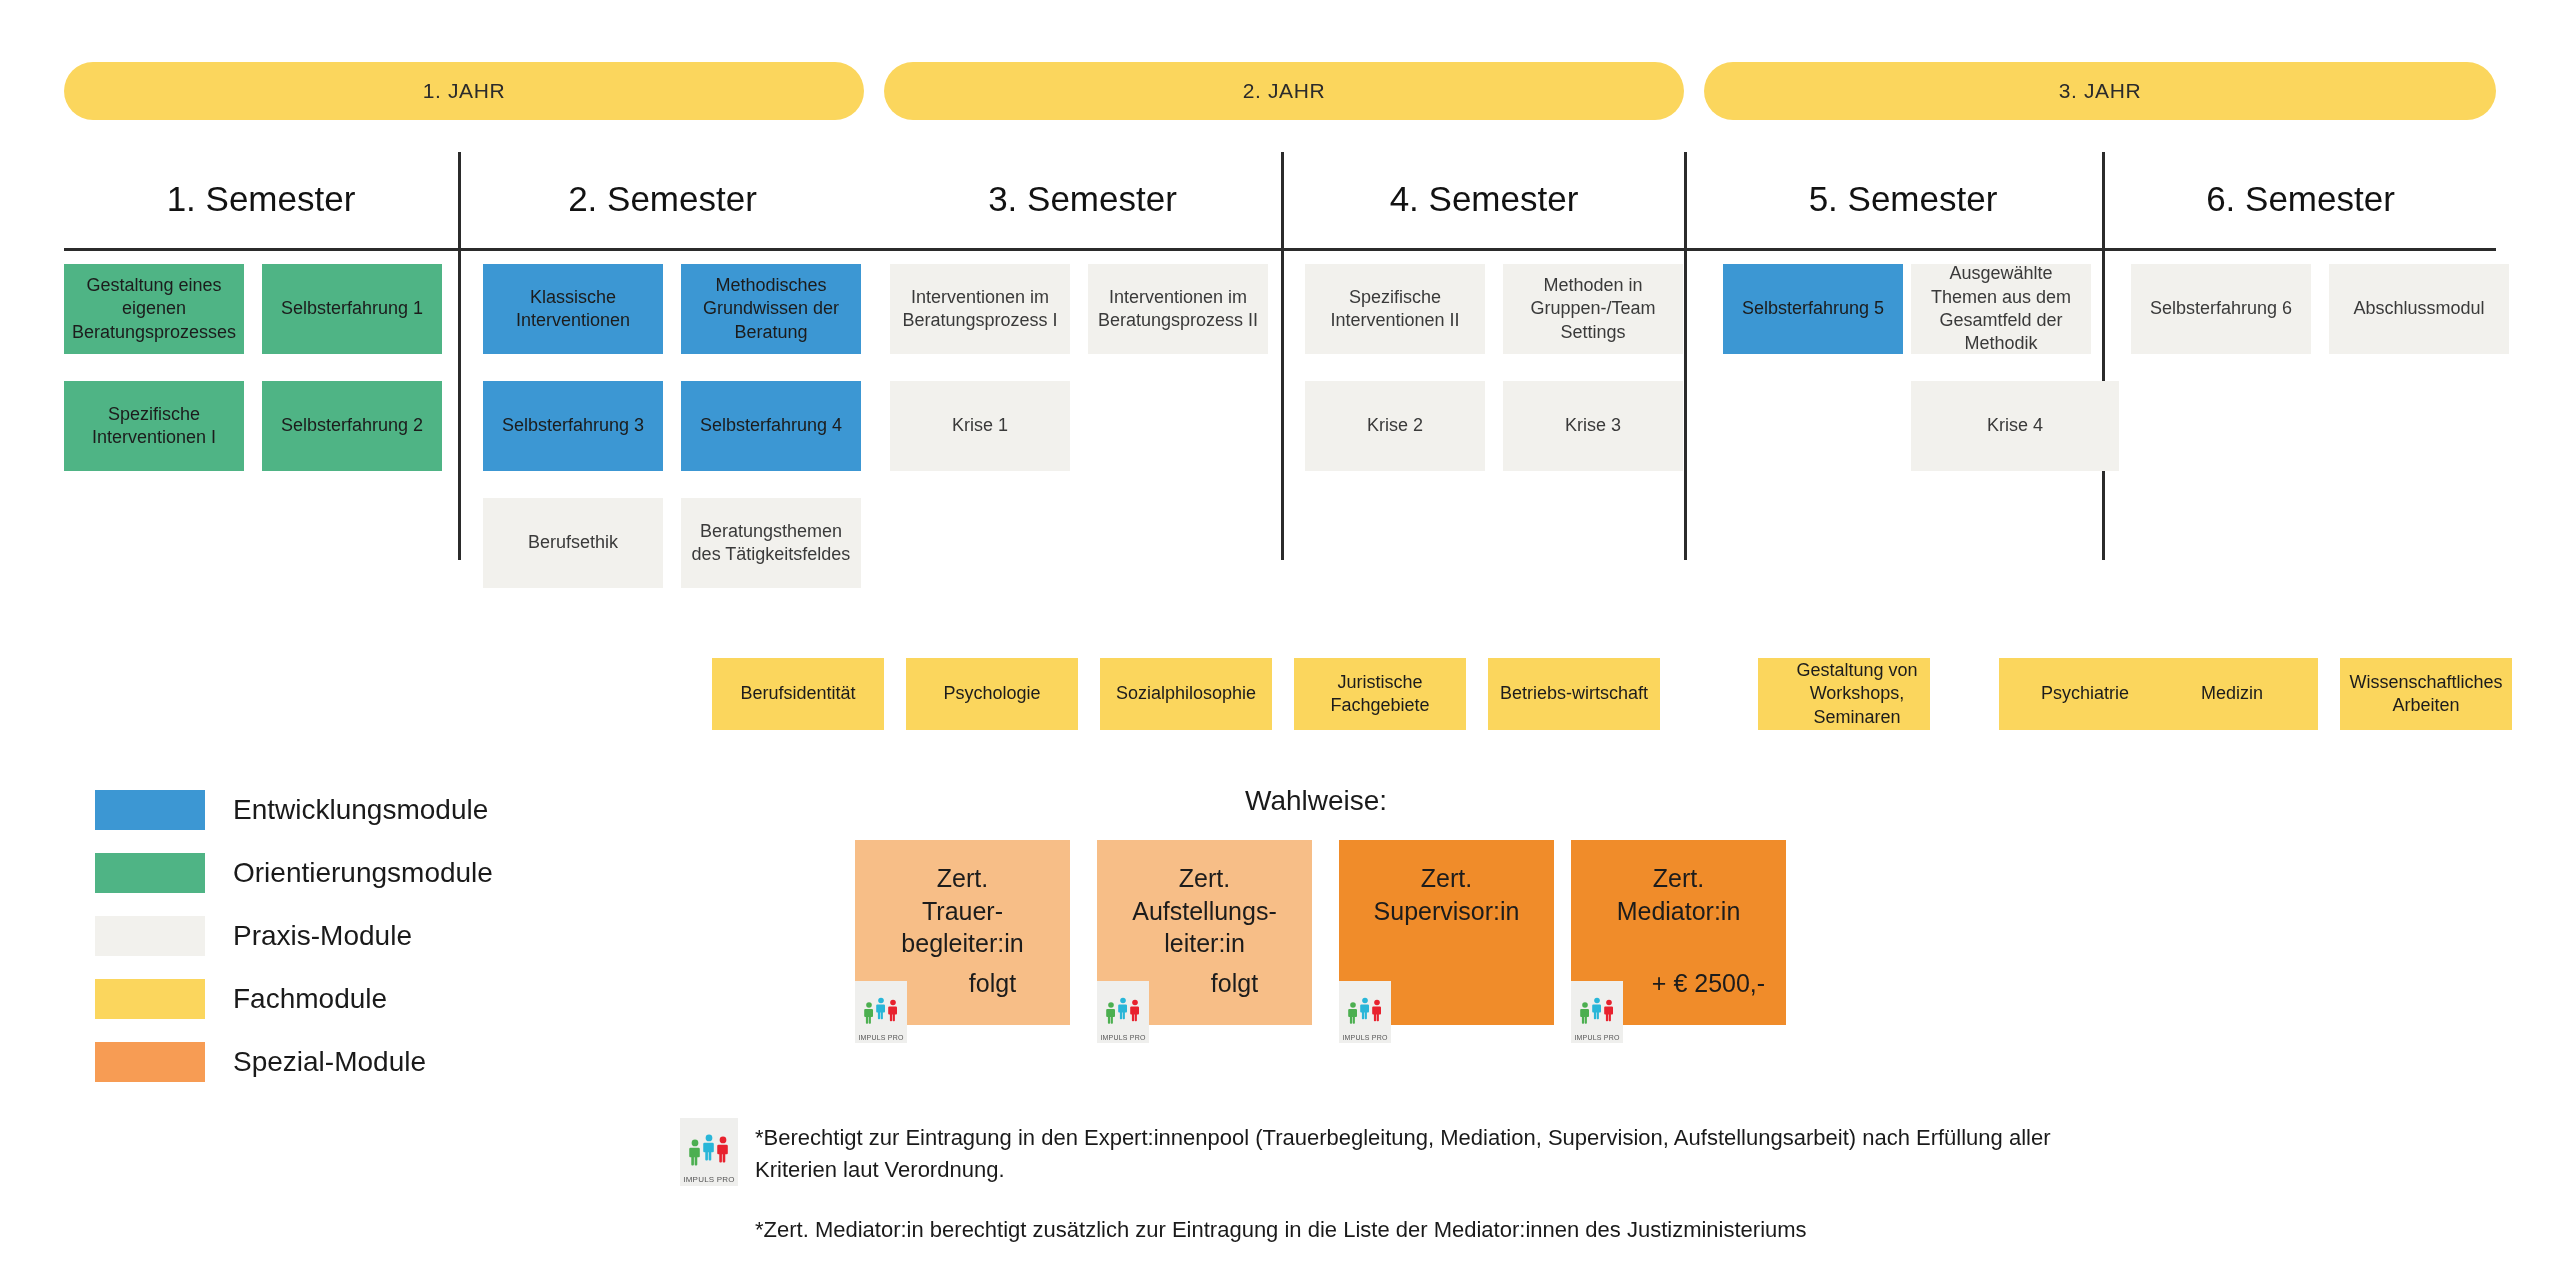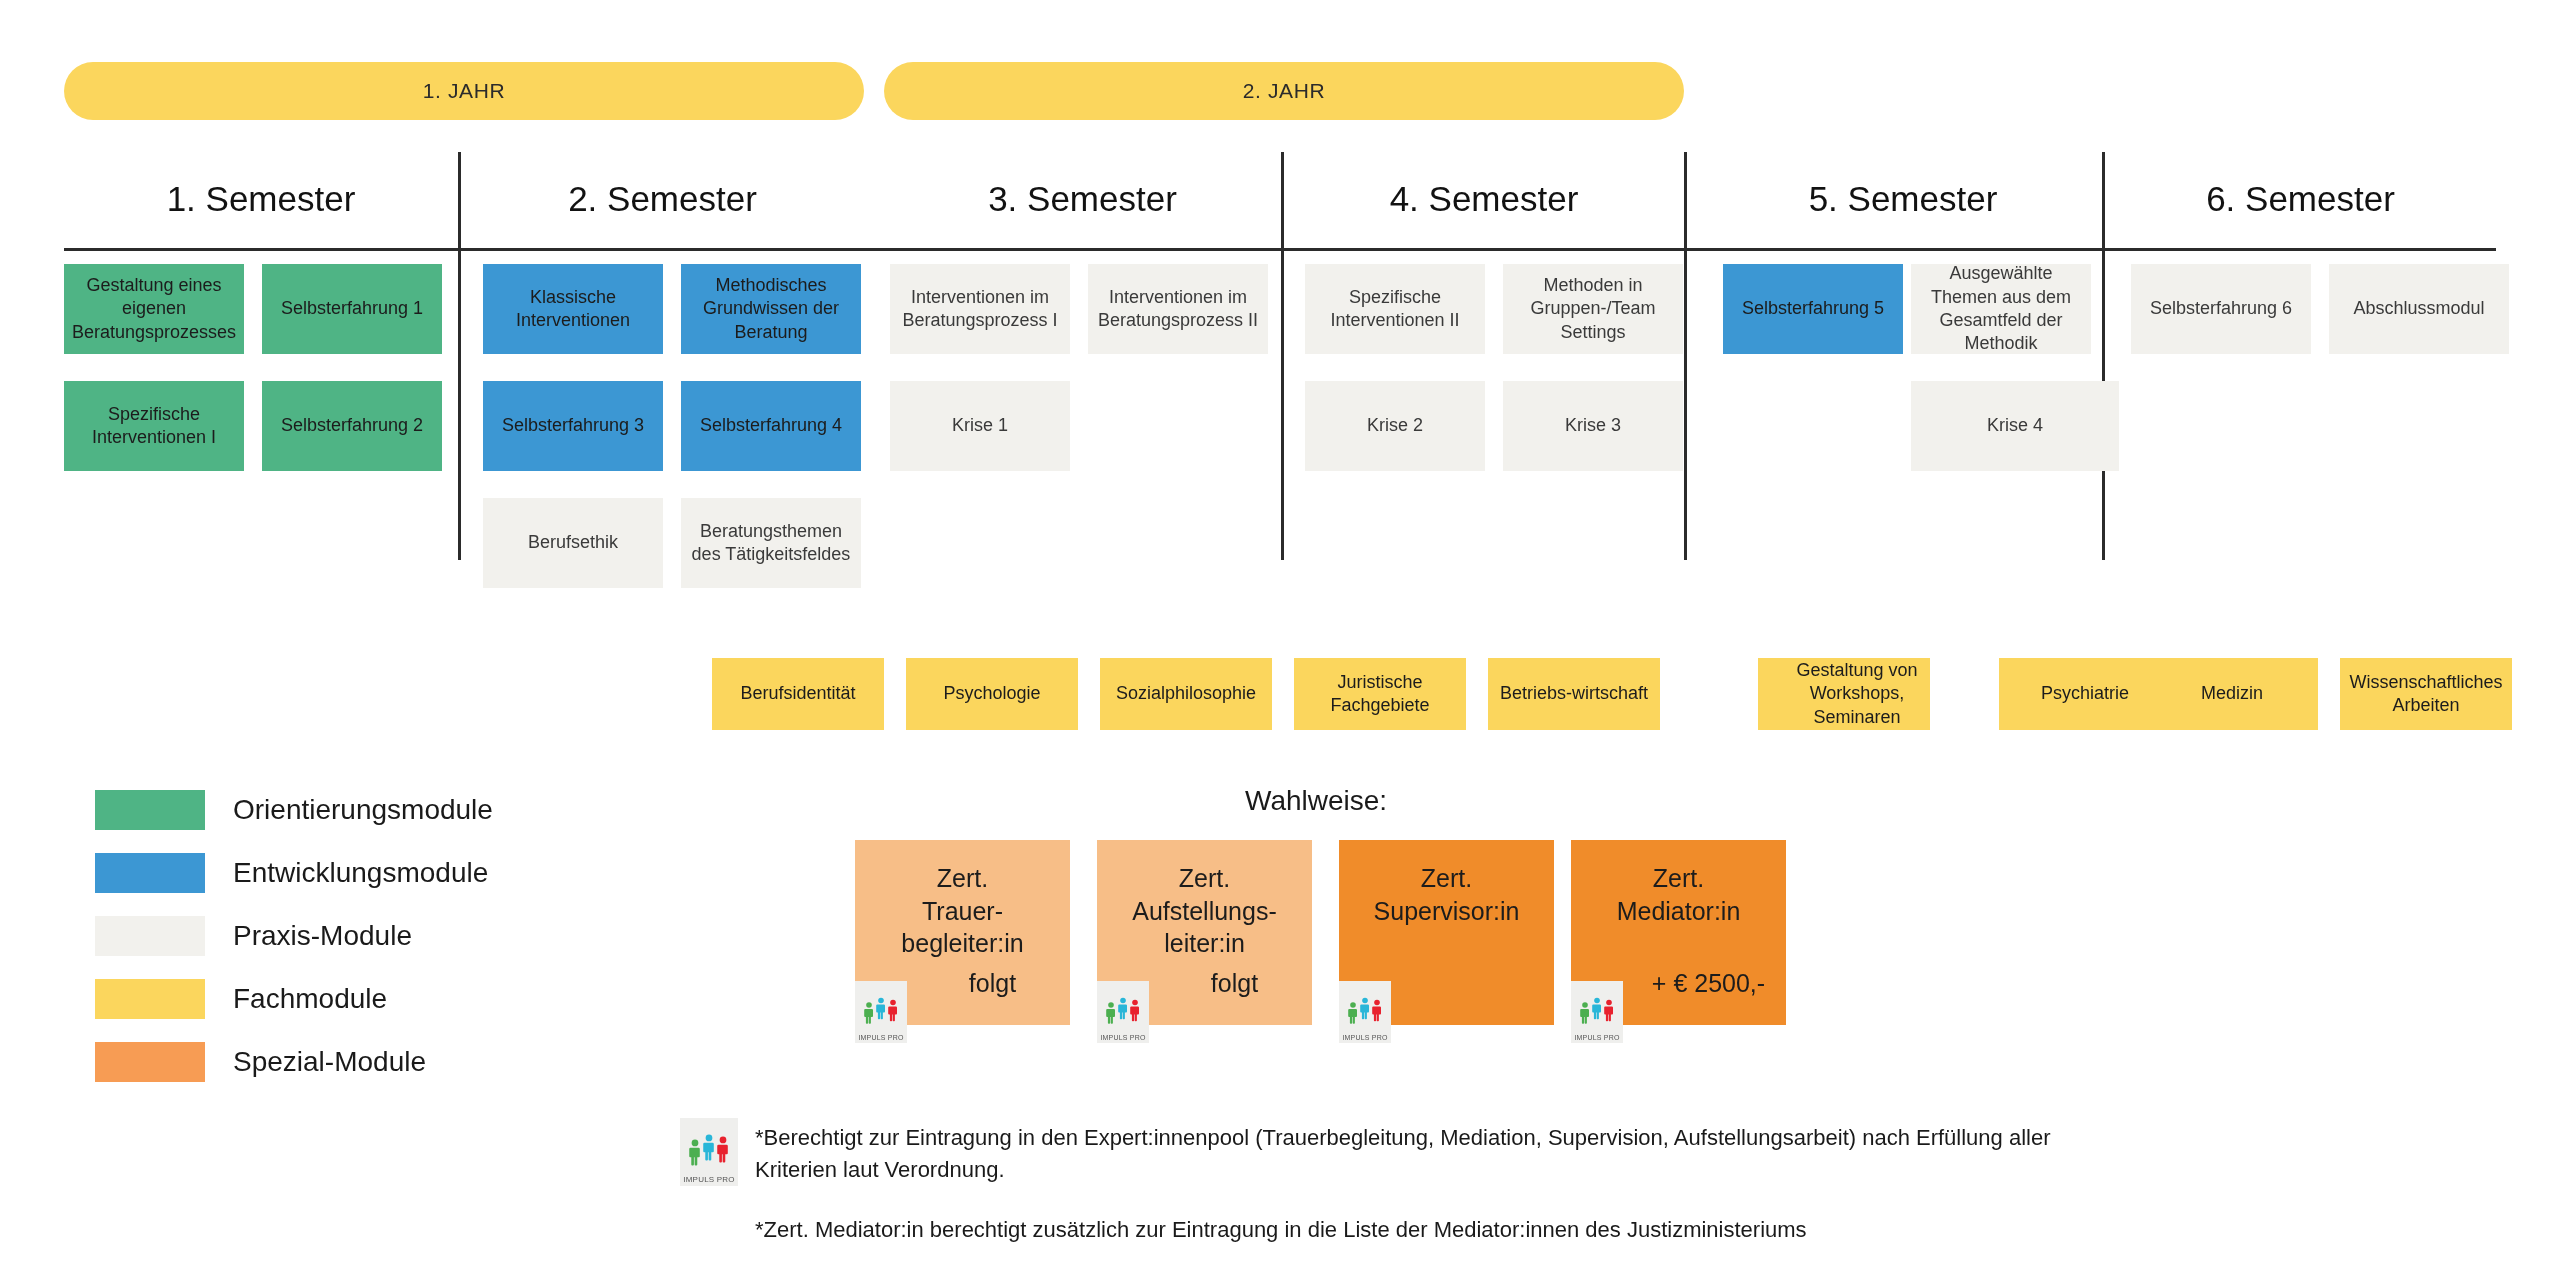--- a/index.html
+++ b/index.html
@@ -164,20 +164,21 @@
     width: 58px;
     height: 68px;
   }
 </style>
 </head>
 <body>
 
 <div class="year-row" id="year-row">
     <div class="year-bar" style="left: 64px; width: 800px;">1. JAHR</div>
     <div class="year-bar" style="left: 884px; width: 800px;">2. JAHR</div>
+    <div class="year-bar" style="left: 1704px; width: 792px;">3. JAHR</div>
   </div>
 
 <div id="sem-layer">
     <div class="sem-header" style="left: 64px; width: 394px;">1. Semester</div>
     <div class="sem-header" style="left: 461px; width: 403px;">2. Semester</div>
     <div class="sem-header" style="left: 884px; width: 397px;">3. Semester</div>
     <div class="sem-header" style="left: 1284px; width: 400px;">4. Semester</div>
     <div class="sem-header" style="left: 1704px; width: 398px;">5. Semester</div>
     <div class="sem-header" style="left: 2105px; width: 391px;">6. Semester</div>
   </div>
@@ -222,26 +223,26 @@
     <div class="fach" style="left: 1294px; top: 658px; width: 172px; height: 72px;">Juristische Fachgebiete</div>
     <div class="fach" style="left: 1488px; top: 658px; width: 172px; height: 72px;">Betriebs-wirtschaft</div>
     <div class="fach" style="left: 1758px; top: 658px; width: 172px; height: 72px; padding-left: 32px;">Gestaltung von Workshops, Seminaren</div>
     <div class="fach" style="left: 1952px; top: 658px; width: 172px; height: 72px; margin-left: 47px;">Psychiatrie</div>
     <div class="fach" style="left: 2146px; top: 658px; width: 172px; height: 72px;">Medizin</div>
     <div class="fach" style="left: 2340px; top: 658px; width: 172px; height: 72px;">Wissenschaftliches Arbeiten</div>
   </div>
 
 <div class="legend" id="legend">
     <div class="legend-row">
+      <div class="legend-swatch" style="background: rgb(60, 151, 211);"></div>
+      <div class="legend-label">Entwicklungsmodule</div>
+    </div>
+    <div class="legend-row">
       <div class="legend-swatch" style="background: rgb(79, 180, 133);"></div>
       <div class="legend-label">Orientierungsmodule</div>
-    </div>
-    <div class="legend-row">
-      <div class="legend-swatch" style="background: rgb(60, 151, 211);"></div>
-      <div class="legend-label">Entwicklungsmodule</div>
     </div>
     <div class="legend-row">
       <div class="legend-swatch" style="background: rgb(242, 241, 237);"></div>
       <div class="legend-label">Praxis-Module</div>
     </div>
     <div class="legend-row">
       <div class="legend-swatch" style="background: rgb(251, 214, 93);"></div>
       <div class="legend-label">Fachmodule</div>
     </div>
     <div class="legend-row">

